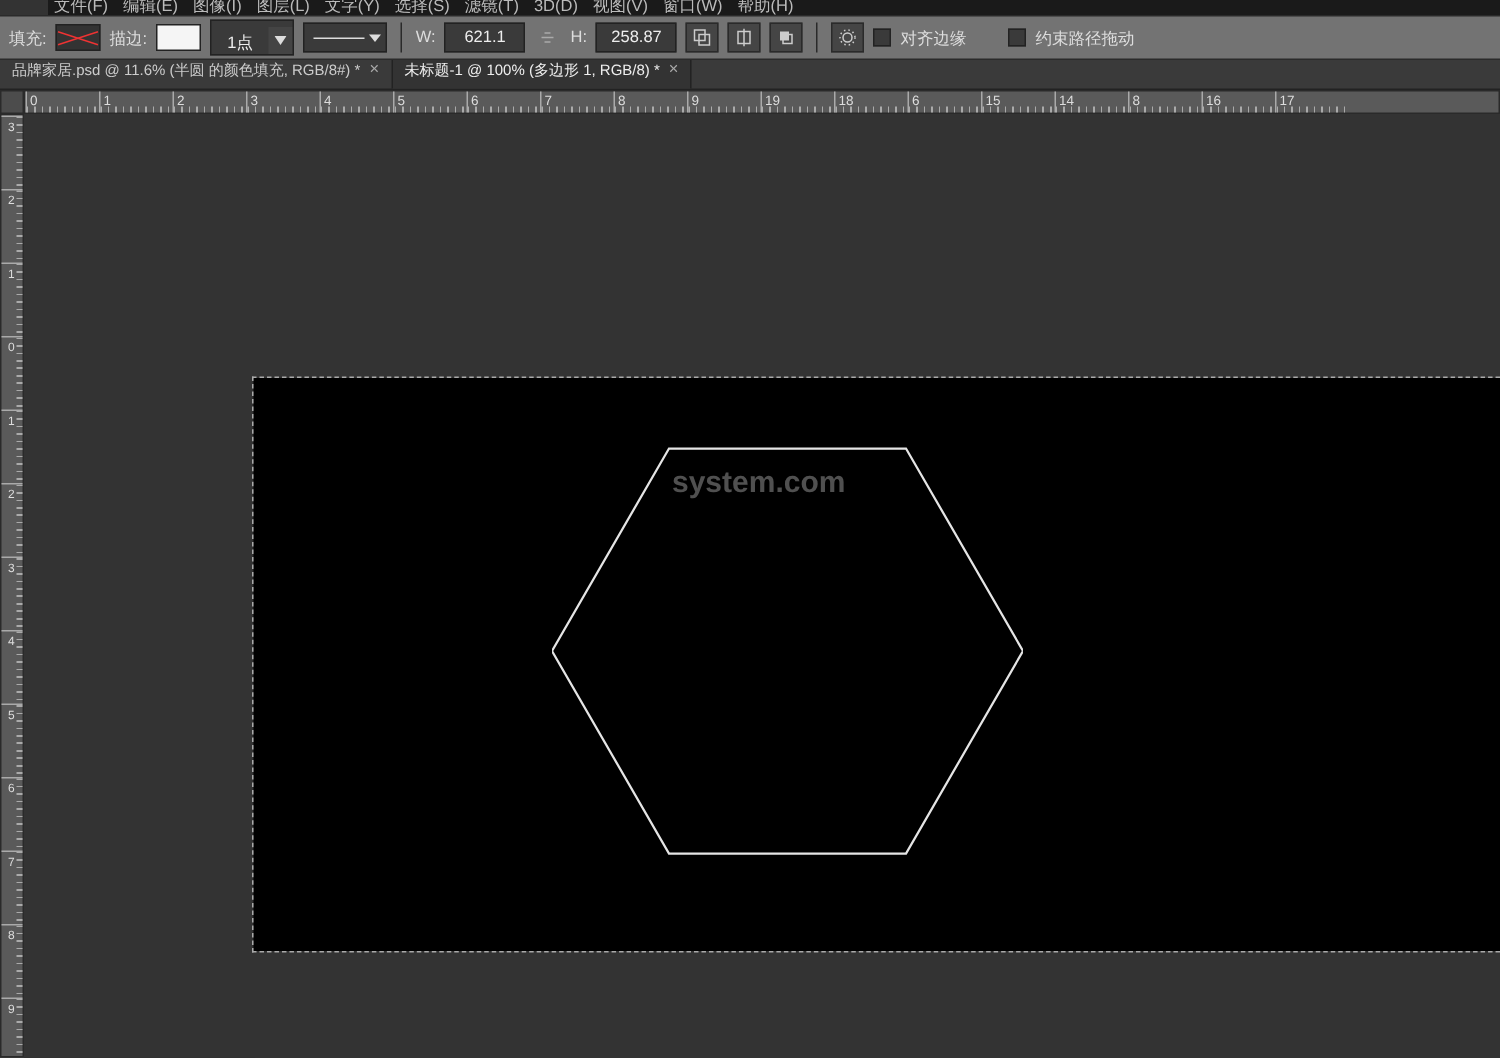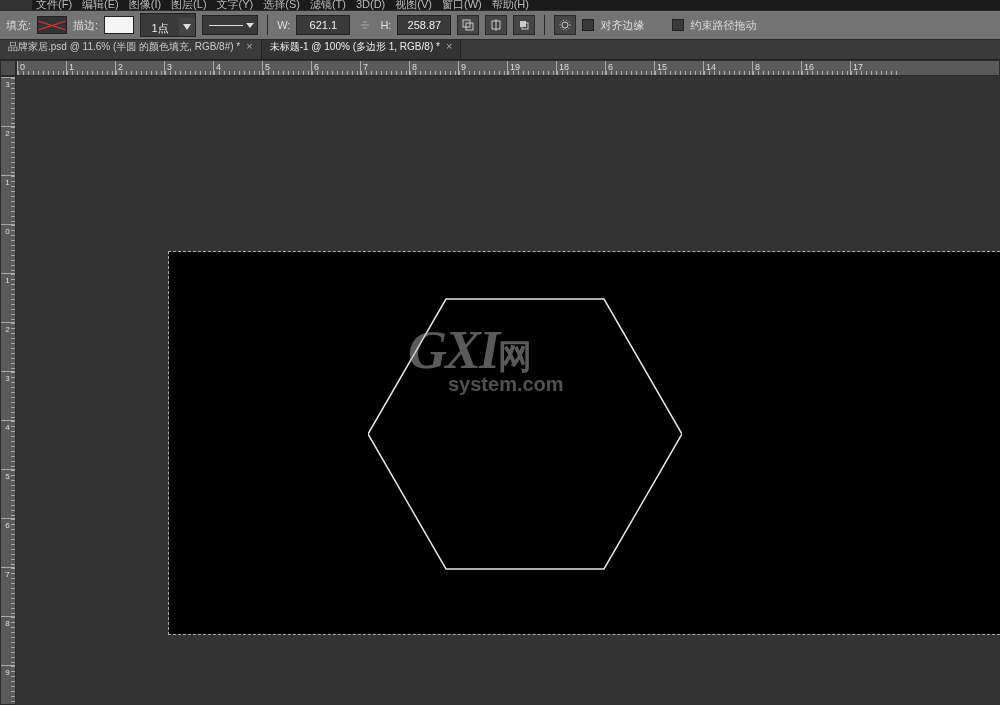--- a/index.html
+++ b/index.html
@@ -478,18 +478,15 @@
 <div class="canvas-area">
   <div class="black-canvas"></div>
 
   <div class="hexagon">
     <svg viewBox="0 0 314 272">
       <polygon points="78,1 236,1 314,136 236,271 78,271 0,136" fill="none" stroke="#e5e5e5" stroke-width="1.5"></polygon>
     </svg>
   </div>
 
   <div class="watermark">
-    <div>
-      <span class="big">GXI</span><span class="net">网</span>
-    </div>
     <div class="sub">system.com</div>
   </div>
 </div>
 
 </body></html>

